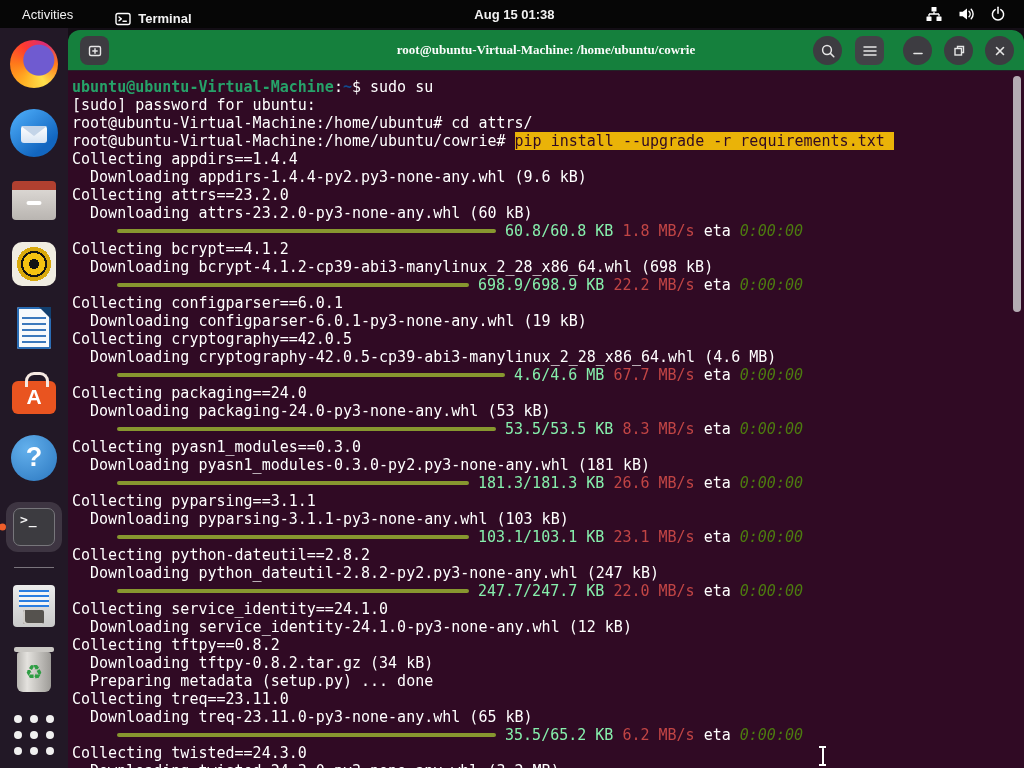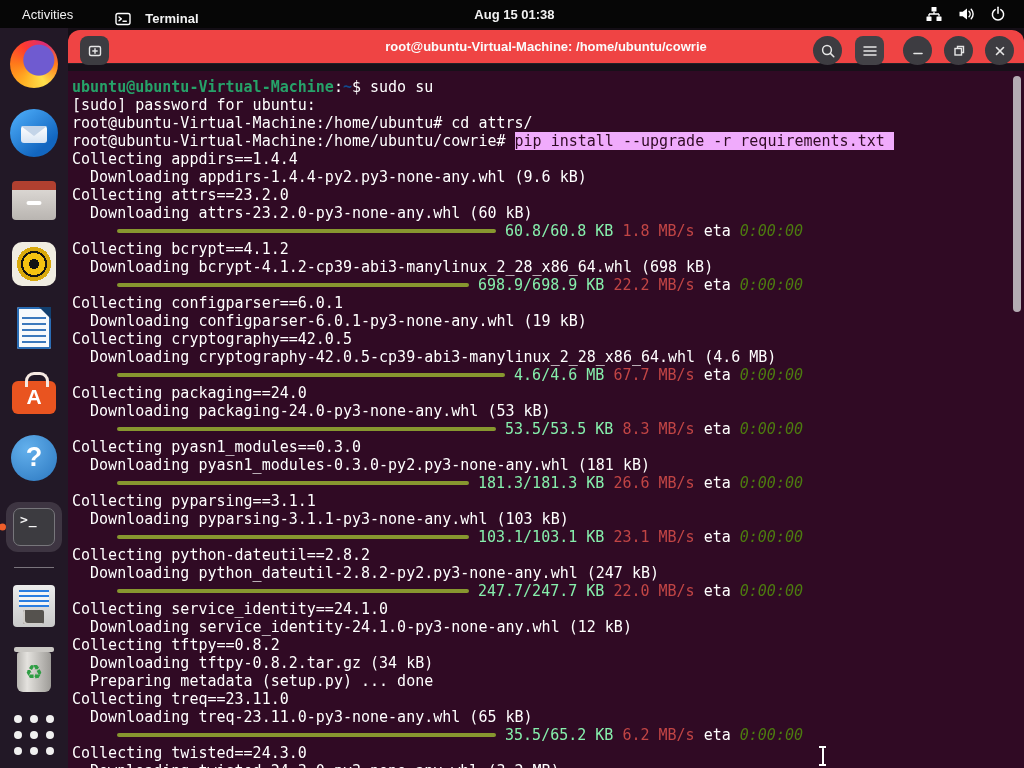--- a/index.html
+++ b/index.html
@@ -6,21 +6,21 @@
   html,body { width:1024px; height:768px; overflow:hidden; background:#171019;
               font-family:"Liberation Sans", sans-serif; }
   .screen { position:relative; width:1024px; height:768px; }
 
   
   .topbar { position:absolute; top:0; left:0; width:1024px; height:28px;
             background:#060606; display:flex; align-items:center; color:#f2f2f2;
             font-size:13px; z-index:30; }
   .tb-left { display:flex; align-items:center; }
   .activities { margin-left:16px; padding:2px 6px; cursor:default; }
-  .appmenu { display:flex; gap:14px; margin-left:36px; font-weight:700;margin-top:9px; }
+  .appmenu { display:flex; gap:7px; margin-left:36px; font-weight:700;margin-top:9px; }
   .tb-clock { position:absolute; left:50%; transform:translateX(-47%); font-weight:700; }
   .tb-right { position:absolute; right:0; top:0; height:28px; display:flex;
               align-items:center; gap:15px; padding-right:18px; }
   .tb-ico { display:flex; align-items:center; }
 
   
   .dock { position:absolute; left:0; top:28px; width:68px; height:740px;
           background:#221826; display:flex; flex-direction:column; align-items:center;
           padding-top:12px; z-index:20; }
   .dock-item { position:relative; width:52px; height:48px; margin-bottom:21px;
@@ -85,42 +85,42 @@
      background:#cac8c4; border-radius:2px; }
   .icon-trash::after { content:"\267B"; position:absolute; inset:0; display:flex;
      align-items:center; justify-content:center; color:#2e9e44; font-size:20px; }
   .apps-grid { display:grid; grid-template-columns:repeat(3,8px); gap:8px; }
   .apps-grid span { width:8px; height:8px; border-radius:50%; background:#f0f0f0; }
 
   
   .window { position:absolute; left:68px; top:30px; width:956px; height:738px;
             border-radius:12px 12px 0 0; overflow:hidden; z-index:10;
             box-shadow:0 3px 16px rgba(0,0,0,.55); }
-  .titlebar { position:relative; height:34px; background:#ef4444; display:flex;
-              align-items:center; border-bottom:1px solid #232227; }
+  .titlebar { position:relative; height:41px; background:#15803d; display:flex;
+              align-items:center; border-bottom:1px solid #232227;font-family:Liberation Serif, serif; }
   .title { position:absolute; left:0; right:0; text-align:center; color:#fbfbfb;
            font-size:13px; font-weight:700; pointer-events:none; }
   .tbtn { position:absolute; top:6px; width:29px; height:29px; border-radius:8px;
           background:#3d3c41; display:flex; align-items:center; justify-content:center; }
   .tbtn.round { border-radius:50%; }
   .newtab { left:12px; }
   .search { right:182px; border-radius:50%; }
   .menu   { right:140px; background:#434247; }
   .minimize { right:92px; }
   .maximize { right:51px; }
   .close    { right:10px; }
 
   
   .term { position:absolute; top:41px; left:0; right:0; bottom:0; background:#300a24;
           padding:7px 8px 0 4px; font:15px/18px "DejaVu Sans Mono",monospace; color:#ffffff;
           overflow:hidden; }
   .tline { height:18px; white-space:pre; }
   .prompt-user { color:#26a269; font-weight:700; }
   .prompt-path { color:#12488b; font-weight:700; }
-  .sel { background:#f0abfc; color:#300a24; }
+  .sel { background:#eab308; color:#300a24; }
   .tline.progress { display:flex; align-items:center; gap:9px; width:686px; margin-left:45px; }
   .pbar { flex:1 1 auto; height:4px; border-radius:2px; background:#87972f; }
   .psize { color:#86efac; }
   .pspeed { color:#c14545; }
   .peta-t { color:#4d7c0f;font-style:italic; }
   .scrollbar { position:absolute; top:46px; right:3px; width:8px; height:236px;
                background:#c3bec3; border-radius:4px; opacity:.9; }
 
   
   .cursor { position:absolute; left:818px; top:746px; width:9px; height:20px; z-index:40; }

